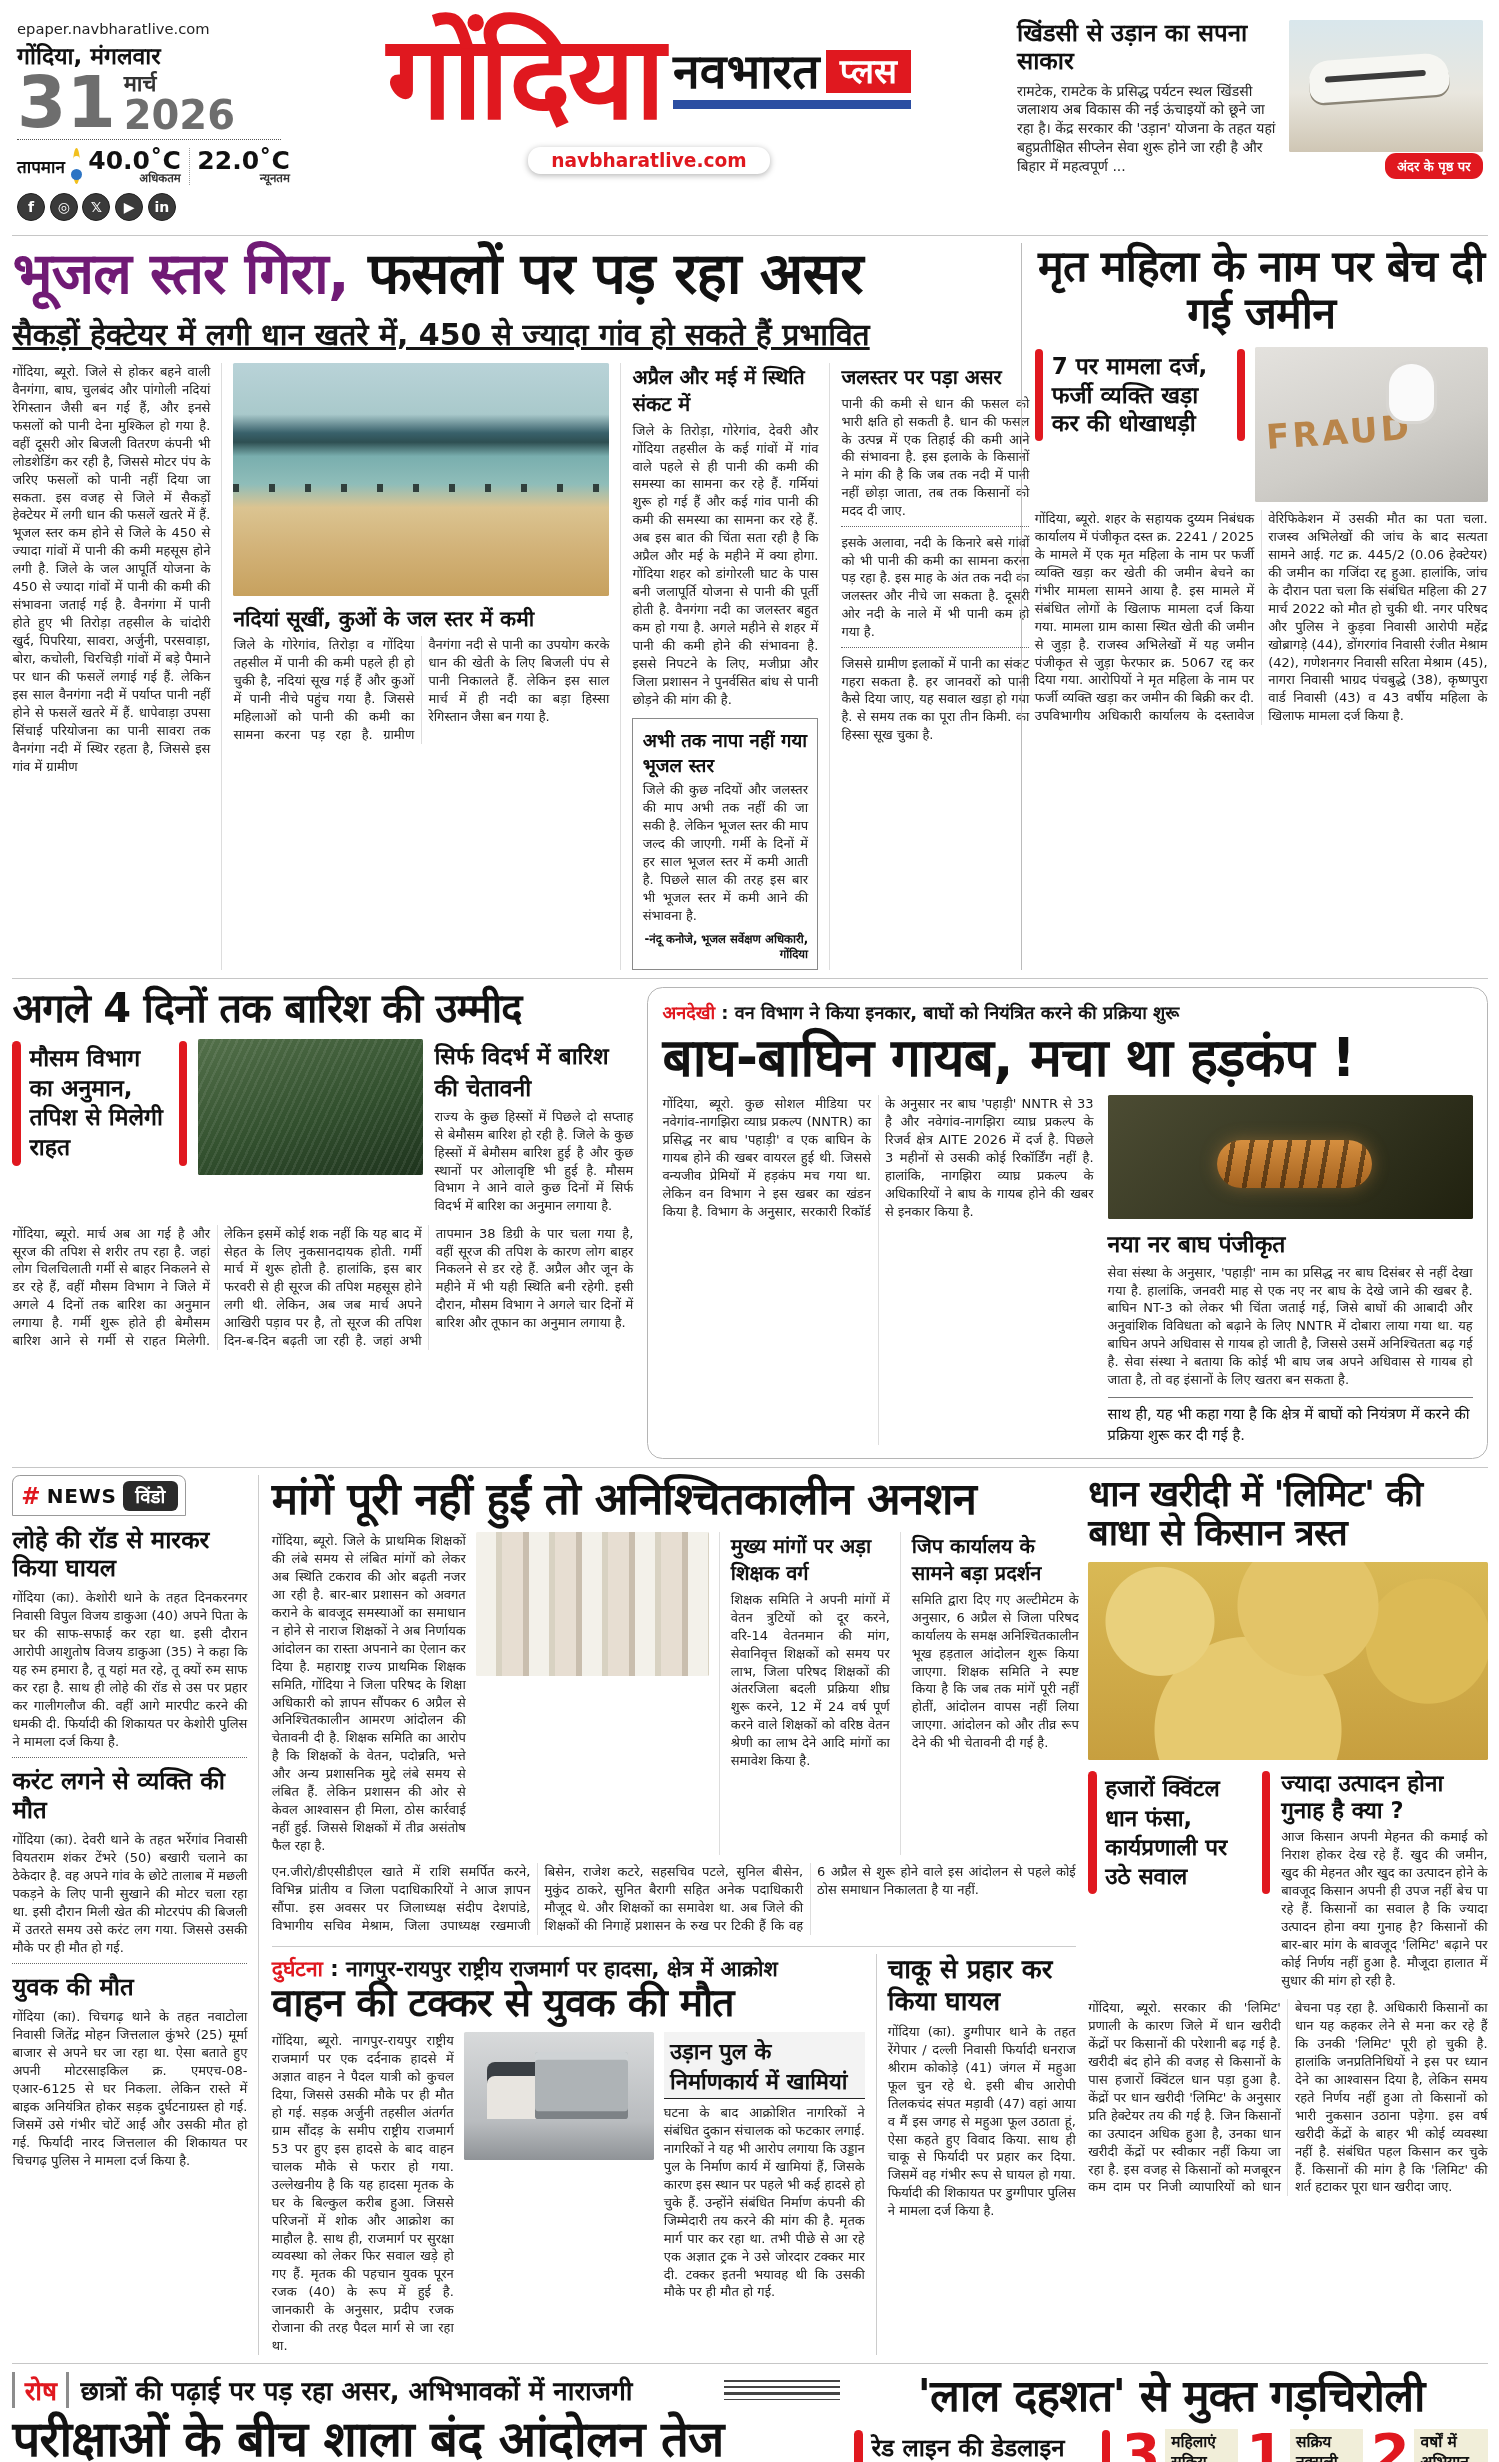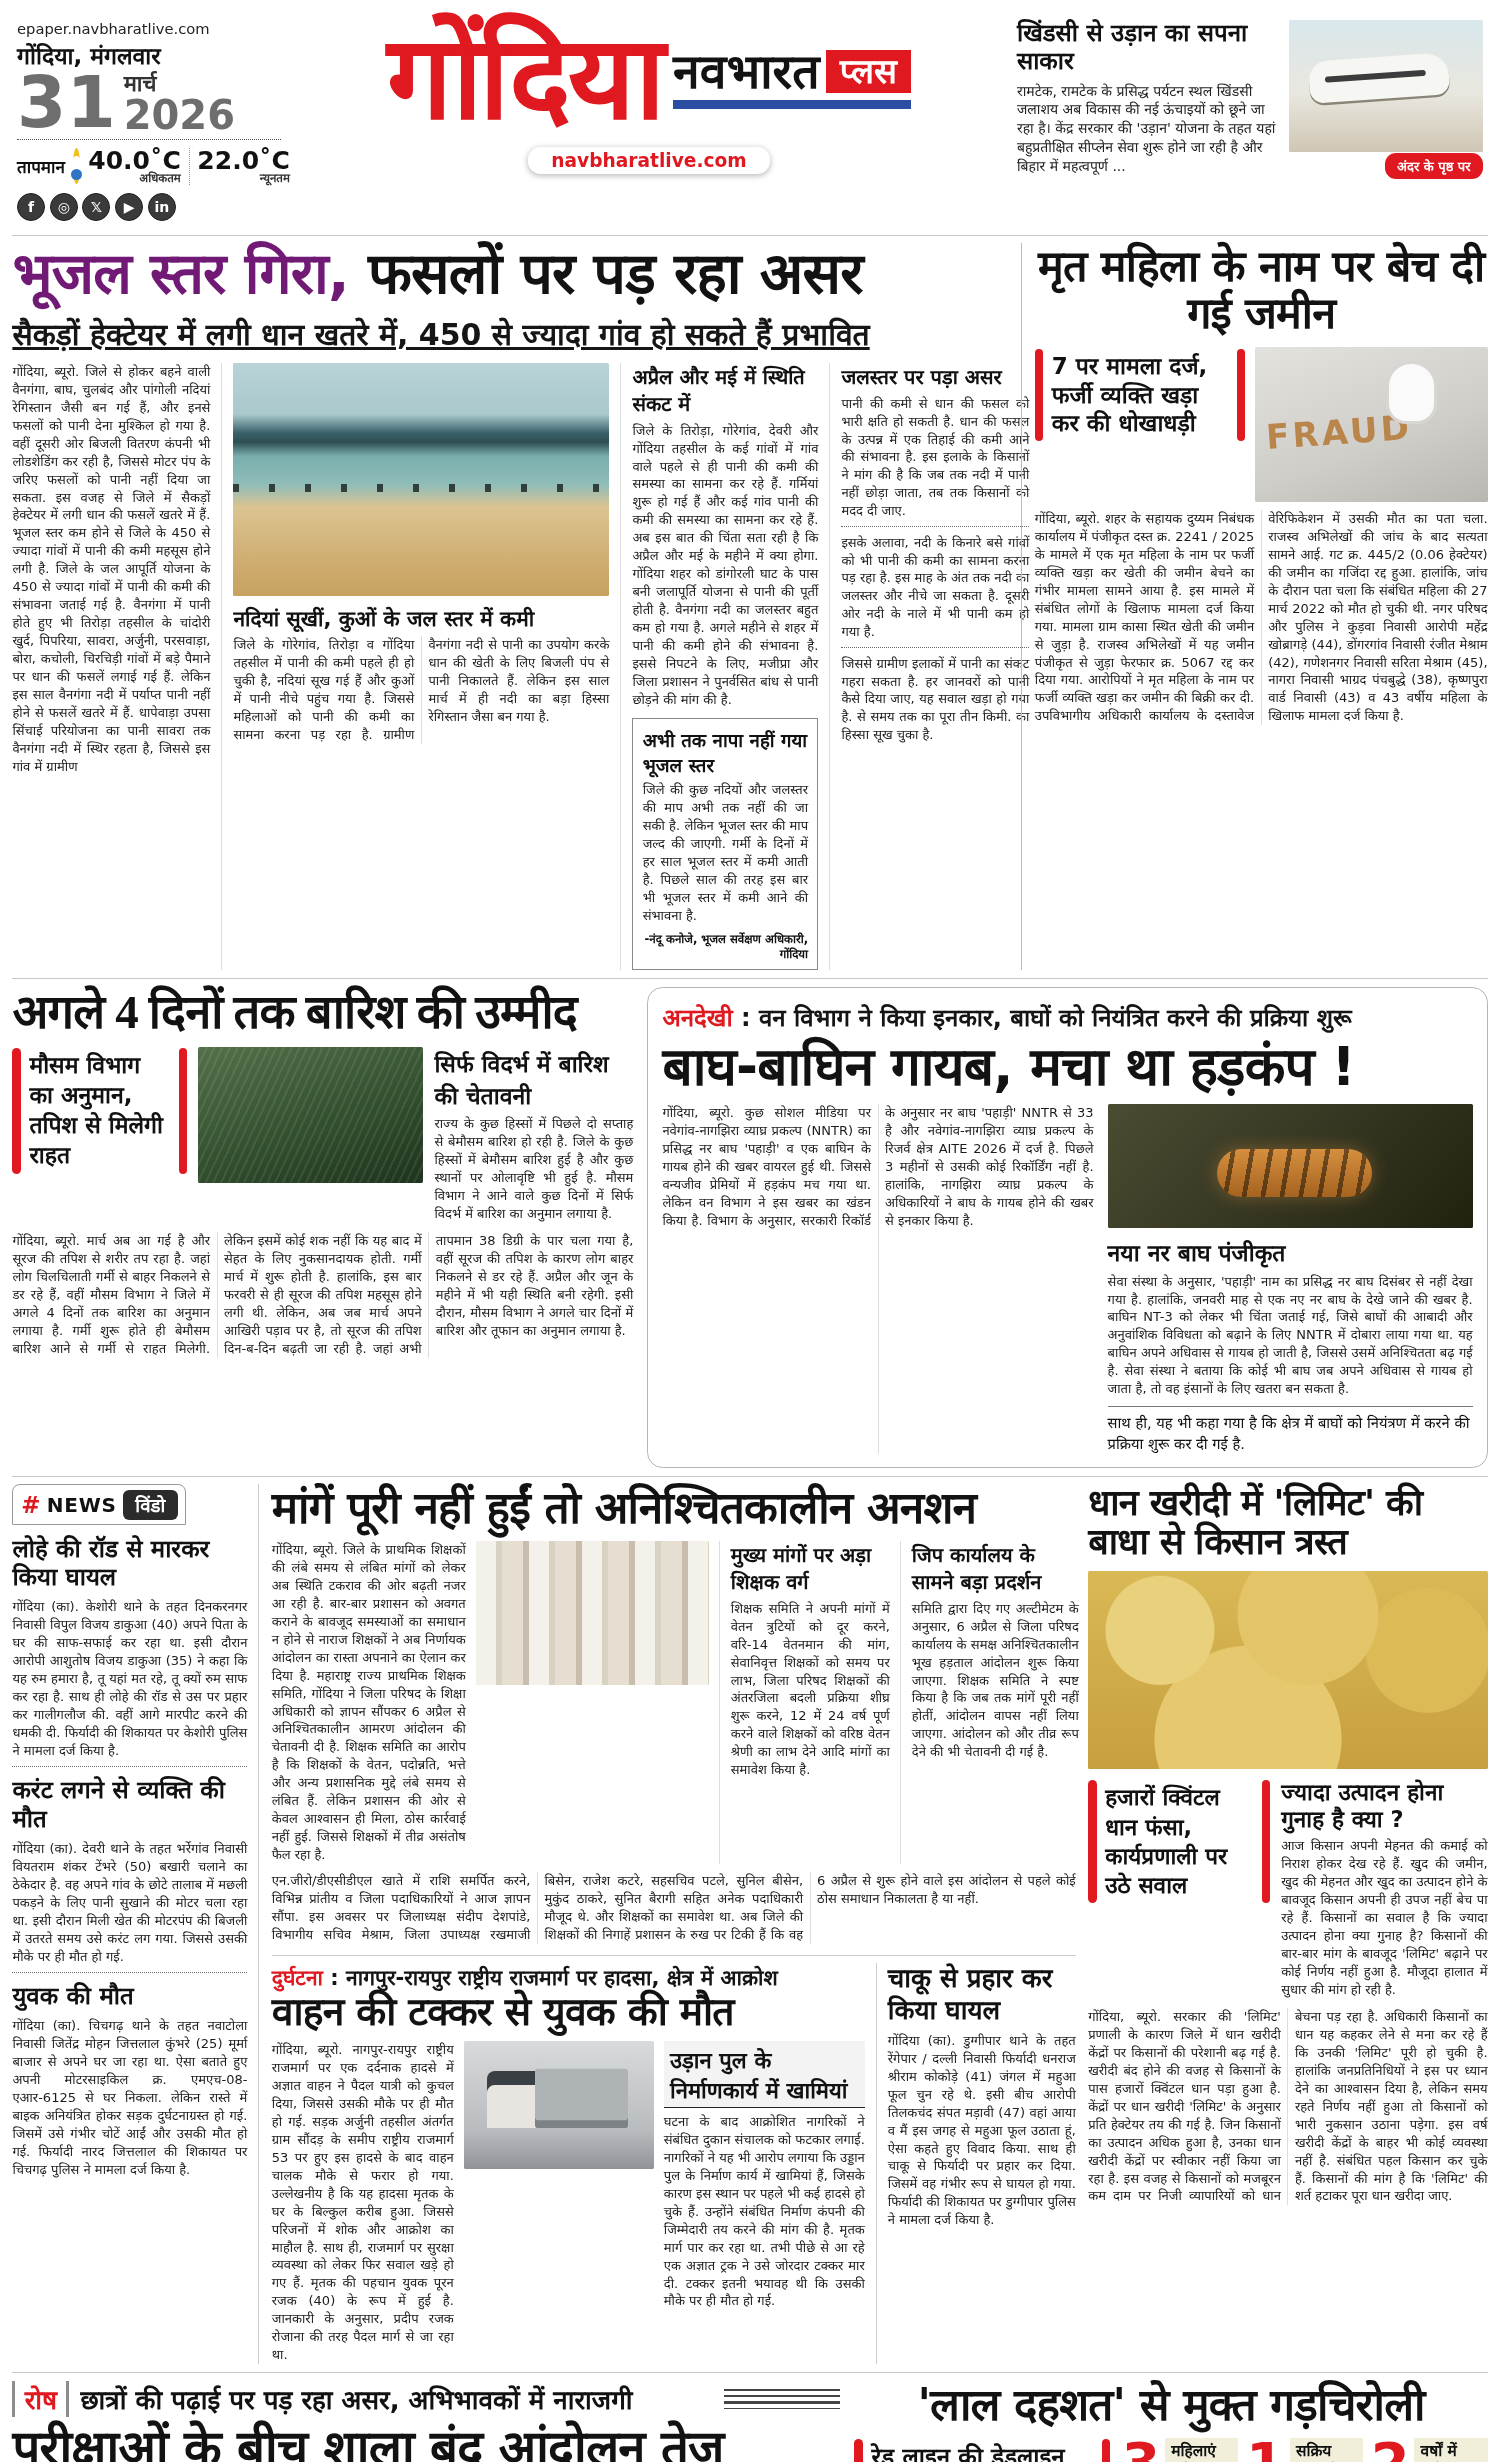--- a/index.html
+++ b/index.html
@@ -45,21 +45,21 @@
   .promo-btn { position:absolute; right:0; bottom:-3.1px; background:#e0181f; color:#fff; font-size:13px; font-weight:700; padding:3.9px 12.4px; border-radius:11px; }
   .ph { position:relative; overflow:hidden; border-radius:1.6px; }
   .ph-plane { height:132px; background:linear-gradient(180deg,#d9e7ec 0%,#e9e7df 55%,#cfc6b4 100%); }
   .plane-body { position:absolute; left:20px; top:37px; width:140px; height:42px; background:#f6f6f2; border-radius:20px 23px 14px 14px; box-shadow:0 2.3px 0 #8b8577; transform:rotate(-4deg); }
   .plane-body::after { content:""; position:absolute; left:15.5px; right:23px; top:15.5px; height:6.2px; background:#3c3c3c; border-radius:3.1px; }
 
   
   .bighead { font-weight:800; line-height:1.08; letter-spacing:-0.8px; color:#121212; }
   .red { color:#701a75; }
   .subhead { font-weight:800; color:#161616; }
-  .kicker { font-size:24px; font-weight:800; color:#151515; }
+  .kicker { font-size:18px; font-weight:800; color:#151515; }
   .kicker .lbl { color:#e0181f; }
   .brk { position:relative; padding:4.7px 17px; font-weight:800; }
   .brk::before,.brk::after { content:""; position:absolute; top:1.6px; bottom:1.6px; width:8.5px; border-radius:7.8px; background:#e0181f; }
   .brk::before { left:0; } .brk::after { right:0; }
 
   
   .lead-grid { display:grid; grid-template-columns:1009px 1fr; gap:0; }
   .lead-main { padding-right:12.4px; }
   .lead-h1 { font-size:57px; }
   .lead-sub { font-size:30px; margin:7.8px 0 9.3px;text-decoration:underline; }
@@ -76,21 +76,21 @@
   .fraud { border-left:0.8px solid #bbb; padding-left:12.4px; }
   .fraud-h { font-size:43px; text-align:center; }
   .fraud-row { display:grid; grid-template-columns:1fr 233px; gap:9.3px; margin:11px 0 7.8px; align-items:start; }
   .fraud-brk { font-size:23px; line-height:1.25; }
   .ph-fraud { height:155px; background:linear-gradient(160deg,#e4e2de 0%,#cfcdc8 60%,#b9b7b2 100%); }
   .fraud-word { position:absolute; left:11px; top:65px; font-size:34px; font-weight:800; color:#b9854a; letter-spacing:3.1px; transform:rotate(-4deg); }
   .fraud-mask { position:absolute; right:54px; top:17px; width:45px; height:57px; background:#fafafa; border-radius:22px 22px 17px 17px; box-shadow:0 0 0 3.1px #d8d6d2; }
 
   
   .mid-grid { display:grid; grid-template-columns:621px 1fr; gap:14px; }
-  .rain-h { font-size:47px;font-family:Liberation Serif, serif; }
+  .rain-h { font-size:40px; }
   .rain-row { display:grid; grid-template-columns:175px 225px 1fr; gap:11px; margin-top:9.3px; }
   .rain-brk { font-size:23px; line-height:1.3; height:fit-content; }
   .ph-rain { height:136px; background:
      repeating-linear-gradient(115deg,rgba(255,255,255,.08) 0 2.3px,transparent 2.3px 7px),
      linear-gradient(160deg,#53704a 0%,#32502e 55%,#1e331d 100%); }
   .rain-subt { font-size:23px; font-weight:800; margin-bottom:4.7px; }
   .tiger-box { border:1.6px solid #b5b5b5; border-radius:15.5px; padding:12.4px 14px; }
   .tiger-h { font-size:53px; margin-top:4.7px; }
   .tiger-row { display:grid; grid-template-columns:1fr 365px; gap:14px; margin-top:9.3px; }
   .ph-tiger { height:124px; background:linear-gradient(135deg,#4c4c33 0%,#32331f 60%,#20210f 100%); }

